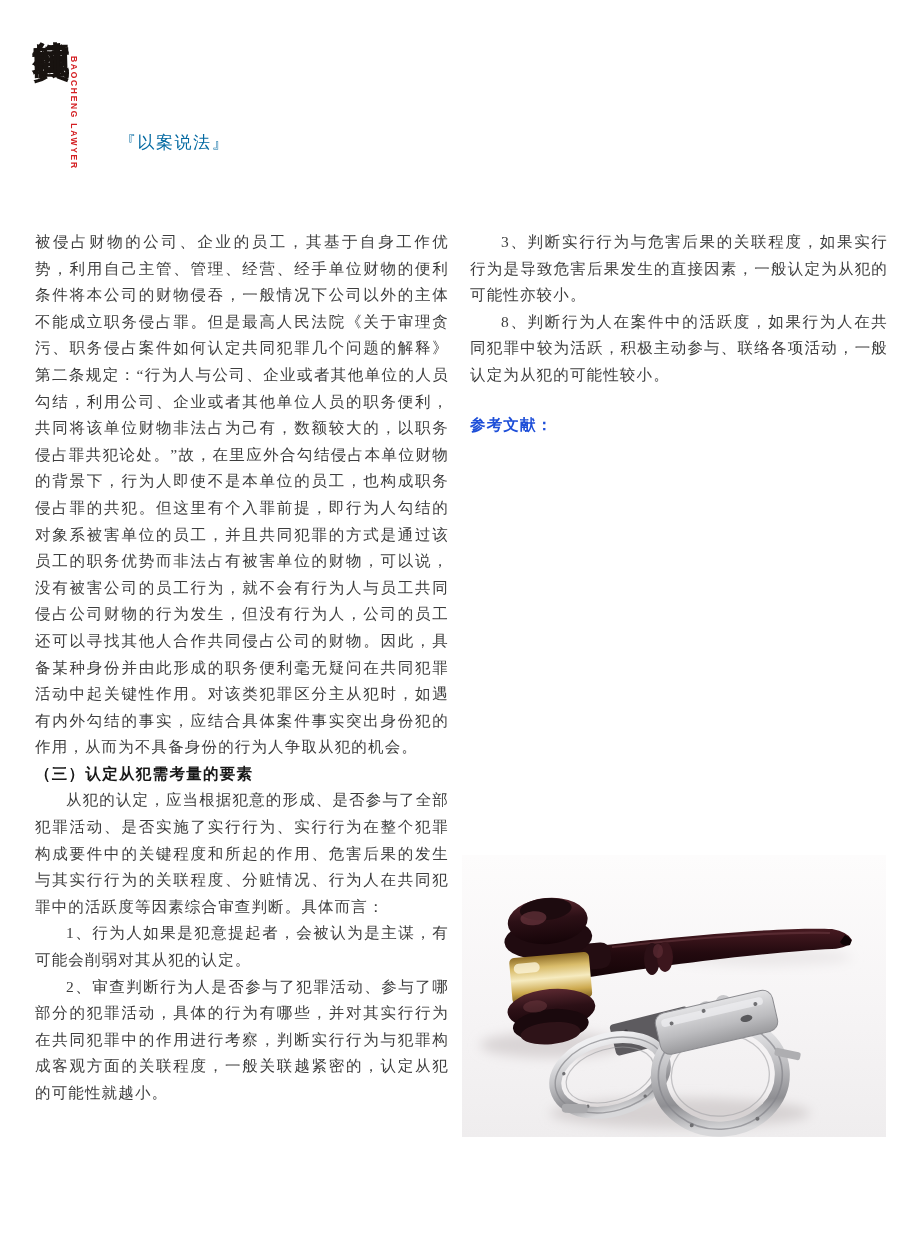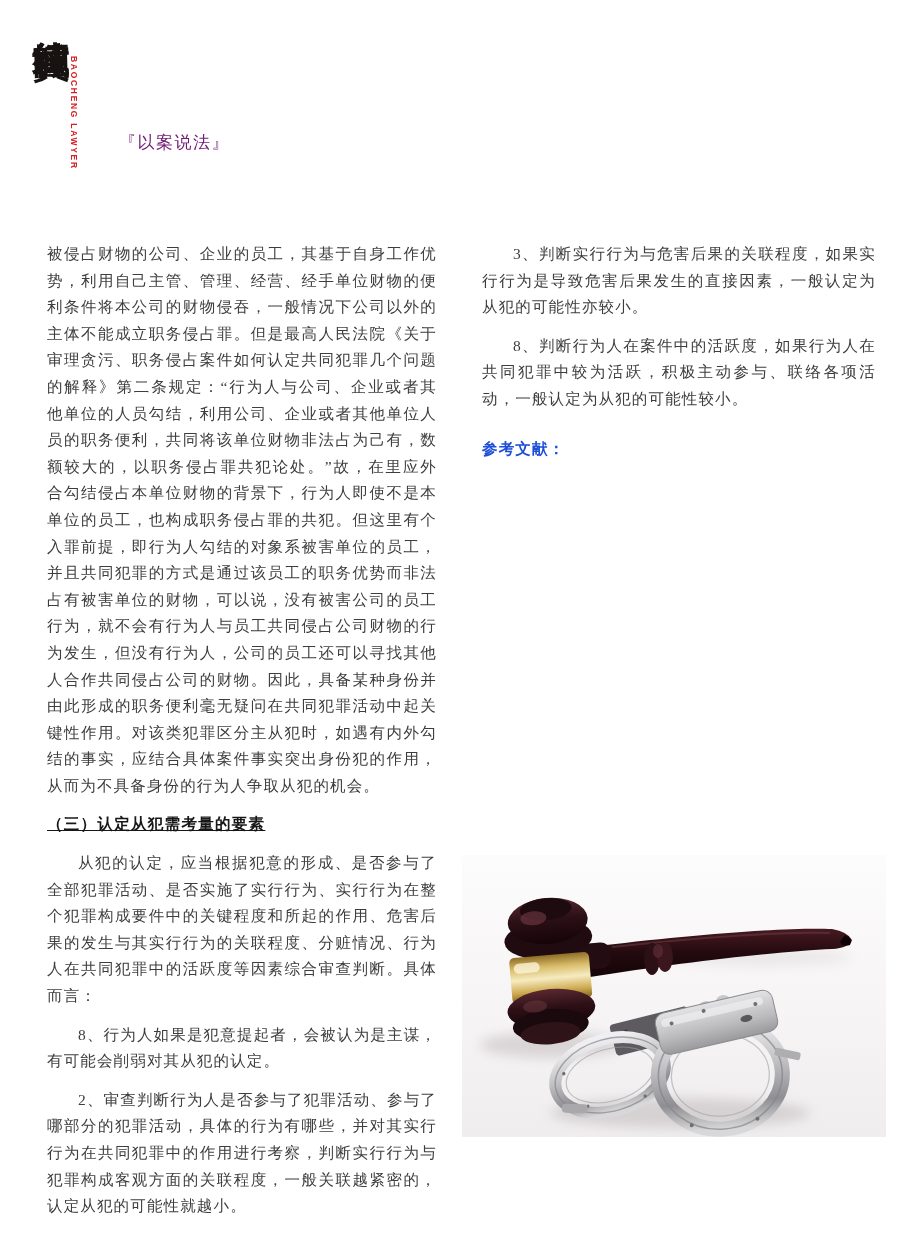--- a/index.html
+++ b/index.html
@@ -19,54 +19,54 @@
   .logo-en {
     position:absolute; left:69px; top:56px; height:116px;
     writing-mode:vertical-rl;
     font-family:"Liberation Sans","DejaVu Sans",sans-serif;
     font-weight:700; font-size:8.5px; letter-spacing:1.7px;
     color:#d41f23; white-space:nowrap;
   }
   .section-tag {
     position:absolute; left:119px; top:131px;
     font-family:"Liberation Sans","DejaVu Sans",sans-serif;
-    font-size:17px; color:#701a75; letter-spacing:1.5px;
+    font-size:17px; color:#0369a1; letter-spacing:1.5px;
   }
   
   .col {
     position:absolute; top:229px;
     font-size:15.5px; line-height:26.6px; color:#3d3d3d;
     text-align:justify; text-justify:inter-character;
     letter-spacing:1.15px;
   }
   .col-left  { left:35px;  width:414px; }
   .col-right { left:470px; width:418px; }
-  .col p { margin:12px; }
+  .col p { margin:0; }
   .indent { text-indent:2em; }
-  .bold-heading { font-weight:700; color:#171717; letter-spacing:1.3px;text-decoration:underline; }
+  .bold-heading { font-weight:700; color:#171717; letter-spacing:1.3px; }
   .ref-heading  { margin-top:23px !important; font-weight:700; color:#1d4ed8; }
   .ref-item     { margin-top:15px !important; }
   
   .photo { position:absolute; left:462px; top:855px; width:424px; height:282px; }
   .photo svg { display:block; width:100%; height:100%; }
 </style>
 </head>
 <body>
 
 <div class="page">
 
   <div class="logo-cjk">寶城律師</div>
   <div class="logo-en">BAOCHENG LAWYER</div>
   <div class="section-tag">『以案说法』</div>
 
   <div class="col col-left">
     <p>被侵占财物的公司、企业的员工，其基于自身工作优势，利用自己主管、管理、经营、经手单位财物的便利条件将本公司的财物侵吞，一般情况下公司以外的主体不能成立职务侵占罪。但是最高人民法院《关于审理贪污、职务侵占案件如何认定共同犯罪几个问题的解释》第二条规定：“行为人与公司、企业或者其他单位的人员勾结，利用公司、企业或者其他单位人员的职务便利，共同将该单位财物非法占为己有，数额较大的，以职务侵占罪共犯论处。”故，在里应外合勾结侵占本单位财物的背景下，行为人即使不是本单位的员工，也构成职务侵占罪的共犯。但这里有个入罪前提，即行为人勾结的对象系被害单位的员工，并且共同犯罪的方式是通过该员工的职务优势而非法占有被害单位的财物，可以说，没有被害公司的员工行为，就不会有行为人与员工共同侵占公司财物的行为发生，但没有行为人，公司的员工还可以寻找其他人合作共同侵占公司的财物。因此，具备某种身份并由此形成的职务便利毫无疑问在共同犯罪活动中起关键性作用。对该类犯罪区分主从犯时，如遇有内外勾结的事实，应结合具体案件事实突出身份犯的作用，从而为不具备身份的行为人争取从犯的机会。</p>
     <p class="bold-heading">（三）认定从犯需考量的要素</p>
     <p class="indent">从犯的认定，应当根据犯意的形成、是否参与了全部犯罪活动、是否实施了实行行为、实行行为在整个犯罪构成要件中的关键程度和所起的作用、危害后果的发生与其实行行为的关联程度、分赃情况、行为人在共同犯罪中的活跃度等因素综合审查判断。具体而言：</p>
-    <p class="indent">8、行为人如果是犯意提起者，会被认为是主谋，有可能会削弱对其从犯的认定。</p>
+    <p class="indent">1、行为人如果是犯意提起者，会被认为是主谋，有可能会削弱对其从犯的认定。</p>
     <p class="indent">2、审查判断行为人是否参与了犯罪活动、参与了哪部分的犯罪活动，具体的行为有哪些，并对其实行行为在共同犯罪中的作用进行考察，判断实行行为与犯罪构成客观方面的关联程度，一般关联越紧密的，认定从犯的可能性就越小。</p>
   </div>
 
   <div class="col col-right">
     <p class="indent">3、判断实行行为与危害后果的关联程度，如果实行行为是导致危害后果发生的直接因素，一般认定为从犯的可能性亦较小。</p>
     <p class="indent">8、判断行为人在案件中的活跃度，如果行为人在共同犯罪中较为活跃，积极主动参与、联络各项活动，一般认定为从犯的可能性较小。</p>
     <p class="ref-heading">参考文献：</p>
   </div>
 
   <div class="photo">

